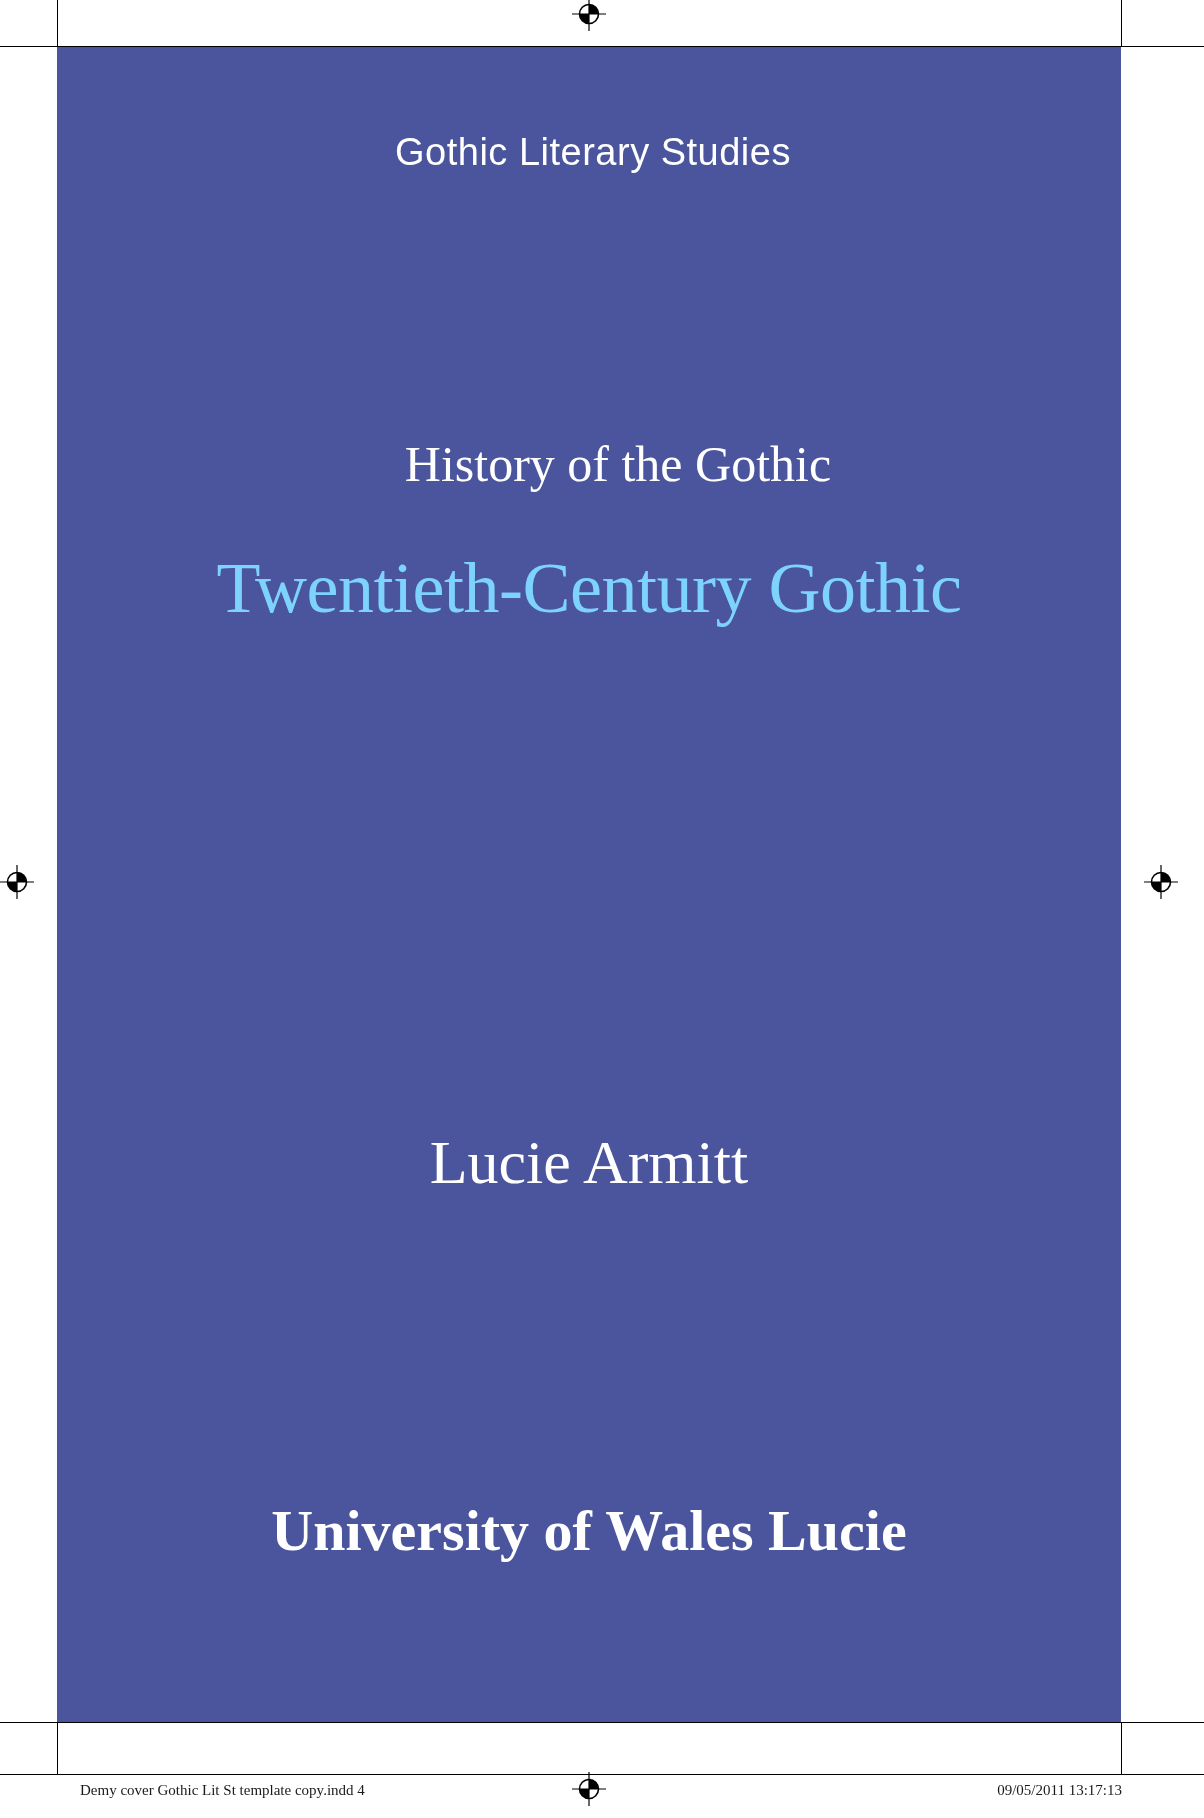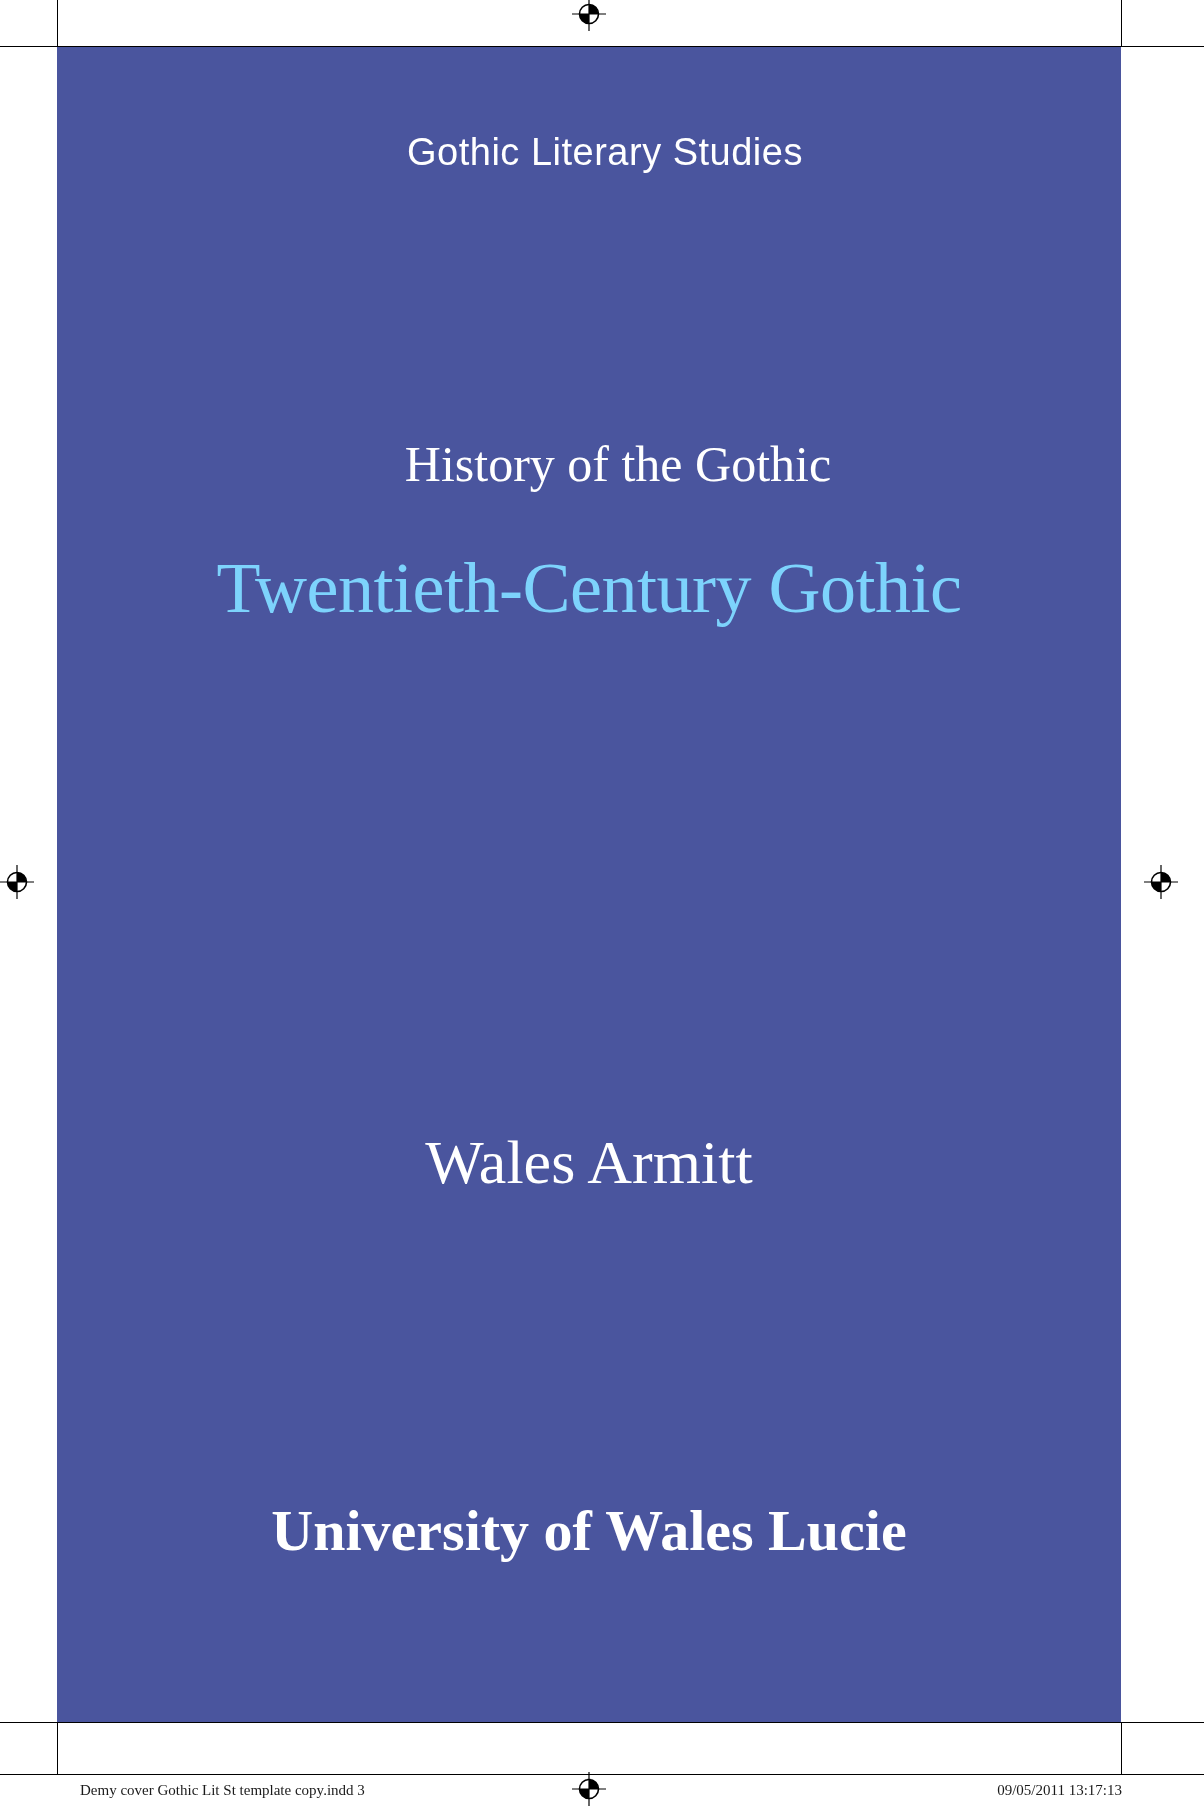--- a/index.html
+++ b/index.html
@@ -61,21 +61,21 @@
     left: 57px;
     top: 47px;
     width: 1064px;
     height: 1675px;
     background: #4a559e;
     overflow: hidden;
   }
 
   .series-title {
     position: absolute;
-    left: 16px;
+    left: 4px;
     top: 84px;
     width: 100%;
     text-align: center;
     color: #ffffff;
     font-family: "Liberation Sans", sans-serif;
     font-size: 38px;
     letter-spacing: 0.5px;
     font-weight: 400;
   }
 
@@ -202,22 +202,22 @@
       <path d="M17 26.5 A9.5 9.5 0 0 1 7.5 17 L17 17 Z" fill="#000"></path>
       <line x1="17" y1="0" x2="17" y2="34" stroke="#000" stroke-width="1.2"></line>
       <line x1="0" y1="17" x2="34" y2="17" stroke="#000" stroke-width="1.2"></line>
     </svg>
   </div>
 
   <div class="cover">
     <div class="series-title">Gothic Literary Studies</div>
     <div class="strand-title">History of the Gothic</div>
     <div class="main-title">Twentieth-Century Gothic</div>
-    <div class="author">Wales Armitt</div>
+    <div class="author">Lucie Armitt</div>
     <div class="publisher">University of Wales Lucie</div>
   </div>
 
   <div class="footer">
-    <span class="footer-filename">Demy cover Gothic Lit St template copy.indd   3</span>
+    <span class="footer-filename">Demy cover Gothic Lit St template copy.indd   4</span>
     <span class="footer-stamp">09/05/2011   13:17:13</span>
   </div>
 
 </div>
 
 </body></html>

